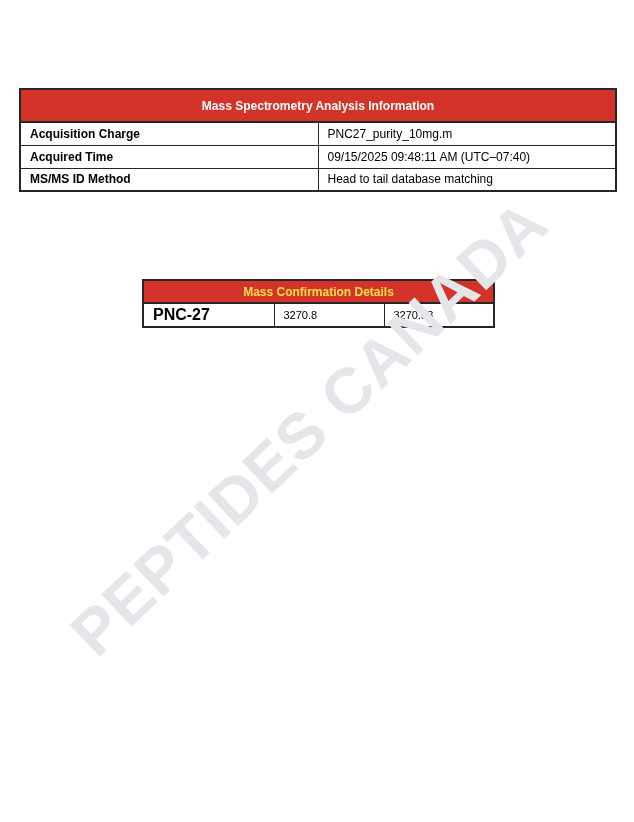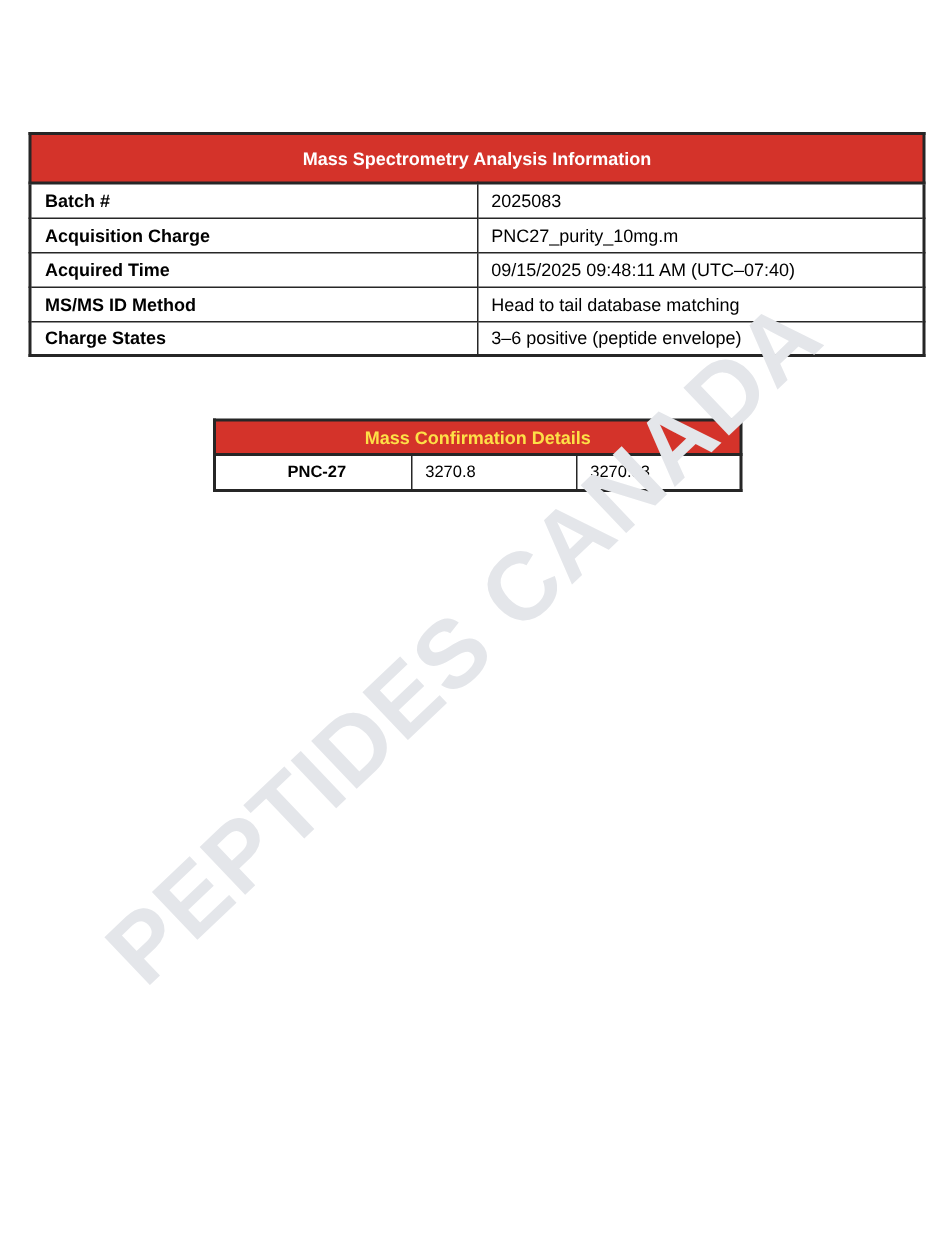--- a/index.html
+++ b/index.html
@@ -75,21 +75,21 @@
     background: #ffffff;
   }
   table.confirm-table td {
     border: 1.5px solid #262626;
     height: 24px;
     font-size: 11px;
     padding: 2px 4px 2px 9px;
     vertical-align: middle;
     background: #ffffff;
   }
-  table.confirm-table td.comp { font-size: 11px; font-weight: bold; text-align: center; }
+  table.confirm-table td.comp { font-size: 16px; font-weight: bold; }
   .col-component   { width: 131px; }
   .col-theoretical { width: 110px; }
   .col-observed    { width: 110px; }
 
   
   .watermark {
     position: absolute;
     left: 309px;
     top: 428px;
     transform: translate(-50%, -50%) rotate(-43.5deg);
@@ -108,38 +108,30 @@
 <div class="page">
 
   <table class="info-table">
     <thead>
       <tr>
         <th class="band red-band" colspan="2" style="background: rgb(212, 51, 42);">Mass Spectrometry Analysis Information</th>
       </tr>
     </thead>
     <tbody>
       <tr>
-        <td class="lbl">Batch #</td>
-        <td class="val">2025083</td>
-      </tr>
-      <tr>
         <td class="lbl">Acquisition Charge</td>
         <td class="val">PNC27_purity_10mg.m</td>
       </tr>
       <tr>
         <td class="lbl">Acquired Time</td>
         <td class="val">09/15/2025 09:48:11 AM (UTC–07:40)</td>
       </tr>
       <tr>
         <td class="lbl">MS/MS ID Method</td>
         <td class="val">Head to tail database matching</td>
-      </tr>
-      <tr>
-        <td class="lbl">Charge States</td>
-        <td class="val">3–6 positive (peptide envelope)</td>
       </tr>
     </tbody>
   </table>
 
   <table class="confirm-table">
     <colgroup>
       <col class="col-component">
       <col class="col-theoretical">
       <col class="col-observed">
     </colgroup>

